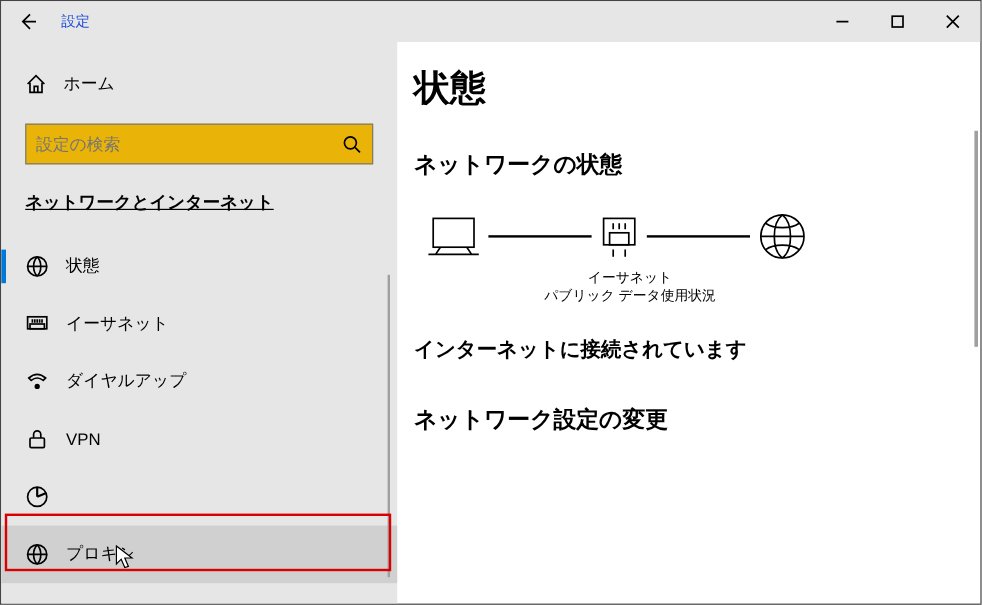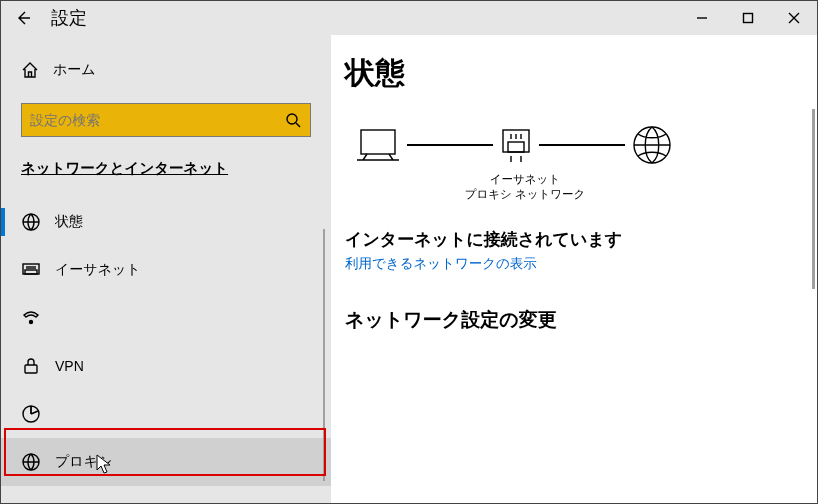--- a/index.html
+++ b/index.html
@@ -1,21 +1,21 @@
 <!DOCTYPE html>
 <html><head>
 <meta charset="utf-8">
 <style>
   * { box-sizing: border-box; margin: 0; padding: 0; }
   html, body { width: 818px; height: 504px; overflow: hidden; font-family: "Yu Gothic UI", "Meiryo", sans-serif; }
   body { border: 1px solid #444; background: #fff; display: flex; flex-direction: column; }
 
   .titlebar { height: 34px; display: flex; align-items: center; background: #e6e6e6; position: relative; }
   .titlebar .back { width: 44px; display:flex; align-items:center; justify-content:center; height:100%; }
-  .titlebar .title { font-size: 18px; color:#000000; margin-left: 6px; text-align: center; }
+  .titlebar .title { font-size: 12px; color:#1d4ed8; margin-left: 6px; text-align: center; }
   .wincontrols { position:absolute; right:0; top:0; height:100%; display:flex; }
   .wincontrols div { width:46px; display:flex; align-items:center; justify-content:center; }
 
   .body { flex:1; display:flex; min-height:0; }
 
   .sidebar { width: 330px; background:#e6e6e6; display:flex; flex-direction:column; padding-top: 20px; position:relative; }
   .sidebar .home-row { display:flex; align-items:center; padding: 6px 20px; margin-bottom: 18px; }
   .home-row .icon { width:18px; height:18px; display:flex; align-items:center; justify-content:center; }
   .home-row .label { margin-left: 14px; font-size: 14px; }
 
@@ -41,21 +41,21 @@
   .h2 { font-size: 19px; font-weight:600; margin-bottom: 26px; }
   .h3 { font-size: 19px; font-weight:600; margin-bottom: 10px; }
 
   .diagram { display:flex; align-items:center; margin-bottom: 6px; margin-left: 10px;}
   .diagram .dline { width: 86px; height:2px; background:#000; margin: 0 6px; }
   .diagram svg { display:block; }
   .diagram-caption { text-align:center; width: 340px; margin-left: 10px; }
   .diagram-caption .l1 { font-size: 11.5px; }
   .diagram-caption .l2 { font-size: 11.5px; }
 
-  .status-line { font-size: 17px; font-weight:600; margin-top: 26px; margin-bottom: 4px;}
+  .status-line { font-size: 17px; font-weight:600; margin-top: 26px; margin-bottom: 23px;}
   .status-desc { font-size: 13.5px; line-height: 1.6; margin-bottom: 12px;}
   .link { color:#0066cc; font-size: 13.5px; display:block; cursor:pointer; }
   .link + .link { margin-top: 28px; }
 
   .sec2 { margin-top: 34px; }
 
   .vscroll { position:absolute; right:2px; top:74px; width:3px; height:180px; background:#a0a0a0; }
 
   .cursor { position:absolute; pointer-events:none; }
 
@@ -133,20 +133,21 @@
         </span>
         <span class="label">イーサネット</span>
       </div>
       <div class="nav-item">
         <span class="icon">
           <svg width="20" height="20" viewBox="0 0 20 20">
               <path d="M3 7 Q10 1 17 7 L15 9 Q10 5 5 9 Z"></path>
               <circle cx="10" cy="14" r="1.5" fill="#000"></circle>
             </svg>
         </span>
+        <span class="label">ダイヤルアップ</span>
       </div>
       <div class="nav-item">
         <span class="icon">
           <svg width="20" height="20" viewBox="0 0 20 20">
               <rect x="4" y="9" width="12" height="8" rx="1"></rect>
               <path d="M7 9 V6 a3 3 0 0 1 6 0 V9"></path>
             </svg>
         </span>
         <span class="label">VPN</span>
       </div>
@@ -167,45 +168,45 @@
         </span>
         <span class="label">プロキシ</span>
       </div>
     </div>
     <div class="sidescroll"></div>
   </div>
 
   <div class="content">
     <div class="content-inner">
       <div class="h1">状態</div>
+      <div class="h2">ネットワークの状態</div>
 
       <div class="diagram">
         <svg width="46" height="38" viewBox="0 0 46 38">
             <rect x="6" y="4" width="34" height="24"></rect>
             <path d="M2 34 H44 M12 28 L8 34 M34 28 L38 34"></path>
           </svg>
         <div class="dline"></div>
         <svg width="34" height="38" viewBox="0 0 34 38">
             <rect x="4" y="4" width="26" height="22"></rect>
             <rect x="9" y="16" width="16" height="10"></rect>
             <path d="M12 30 V36 M22 30 V36 M12 8 V13 M17 8 V13 M22 8 V13"></path>
           </svg>
         <div class="dline"></div>
         <svg width="42" height="42" viewBox="0 0 42 42" stroke-width="1.8">
             <circle cx="21" cy="21" r="18"></circle>
             <path d="M3 21 H39 M21 3 C12 10 12 32 21 39 M21 3 C30 10 30 32 21 39 M7 10 C14 15 28 15 35 10 M7 32 C14 27 28 27 35 32"></path>
           </svg>
       </div>
       <div class="diagram-caption">
         <div class="l1">イーサネット</div>
-        <div class="l2">プロキシ ネットワーク</div>
+        <div class="l2">パブリック データ使用状況</div>
       </div>
 
       <div class="status-line">インターネットに接続されています</div>
-      <a class="link">利用できるネットワークの表示</a>
 
       <div class="sec2">
         <div class="h3">ネットワーク設定の変更</div>
 
       </div>
     </div>
     <div class="vscroll"></div>
   </div>
 </div>
 

